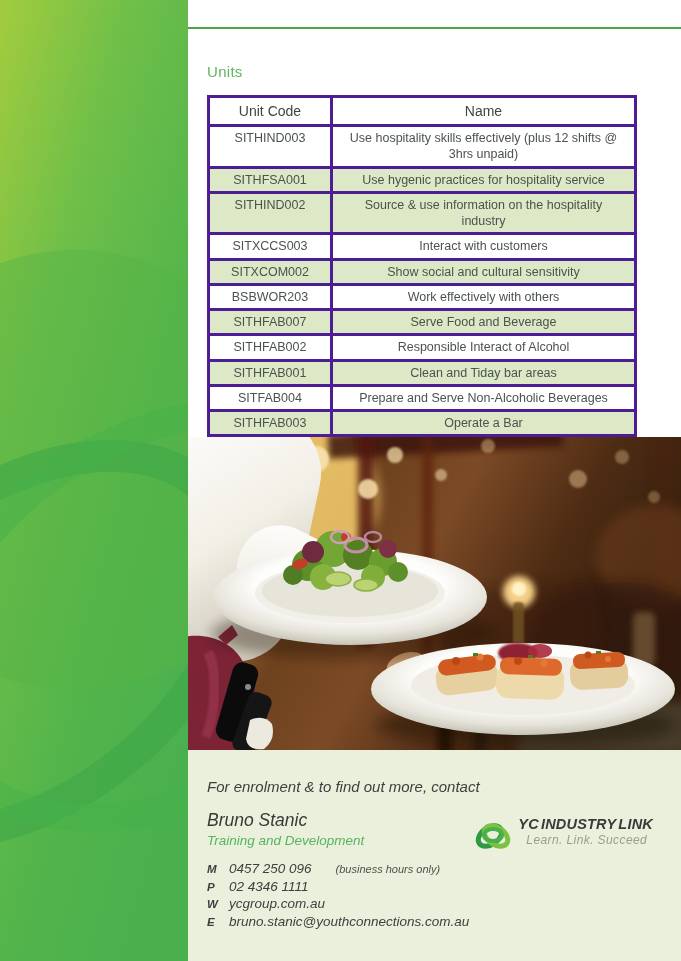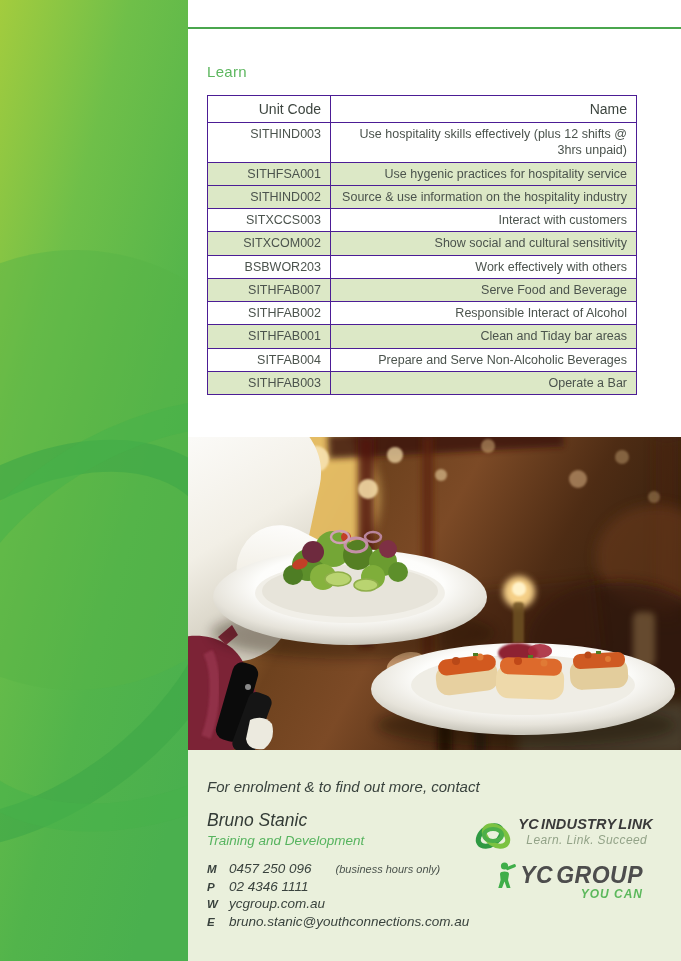--- a/index.html
+++ b/index.html
@@ -12,21 +12,21 @@
 
   
   .content{position:absolute;left:188px;top:0;width:493px;height:961px;background:#ffffff;}
   .top-rule{position:absolute;left:0;top:27px;width:493px;height:2px;background:#4aa64d;}
 
   .units-heading{position:absolute;left:19px;top:63px;font-size:15px;color:#5db75f;letter-spacing:.3px;}
 
   
   table.units{position:absolute;left:19px;top:95px;width:430px;border-collapse:collapse;
               font-size:12.5px;color:#4b534d;table-layout:fixed;}
-  table.units th, table.units td{border:1px solid #4c1d95;padding:3px 9px;text-align:right;
+  table.units th, table.units td{border:3px solid #4c1d95;padding:3px 9px;text-align:center;
               font-weight:400;line-height:1.3;vertical-align:top;overflow:hidden;}
   table.units th{font-size:14px;color:#3d453f;padding-top:4px;padding-bottom:4px;}
   table.units col.c-code{width:123px;}
   table.units tr.alt td{background:#dce8c6;}
 
   
   .photo{position:absolute;left:0;top:437px;width:493px;height:313px;overflow:hidden;background:#5a3417;}
   .photo svg{display:block;}
 
   
@@ -71,21 +71,21 @@
       <rect width="188" height="961" fill="url(#sbg)"></rect>
       <circle cx="75" cy="470" r="220" fill="#57b447" opacity="0.45"></circle>
       <ellipse cx="25" cy="645" rx="238" ry="152" fill="none" stroke="#3da747" stroke-opacity="0.6" stroke-width="32" transform="rotate(-38 25 645)"></ellipse>
       <ellipse cx="165" cy="615" rx="255" ry="178" fill="none" stroke="#46b14a" stroke-opacity="0.5" stroke-width="28" transform="rotate(-32 165 615)"></ellipse>
     </svg>
   </div>
 
   <div class="content">
     <div class="top-rule"></div>
 
-    <div class="units-heading">Learn</div>
+    <div class="units-heading">Units</div>
 
     <table class="units">
       <colgroup>
           <col class="c-code">
           <col>
         </colgroup>
       <tbody>
           <tr>
         <th>Unit Code</th>
         <th>Name</th>
@@ -291,28 +291,15 @@
           <ellipse cx="20" cy="19" rx="9" ry="6" fill="none" stroke="#4caf4a" stroke-width="4" transform="rotate(0 20 19)"></ellipse>
         </svg>
         <div class="ltxt">
           <div class="ycil-title">
             <span>YC</span><span>INDUSTRY</span><span>LINK</span>
           </div>
           <div class="ycil-tag">Learn. Link. Succeed</div>
         </div>
       </div>
 
-      <div class="logo-ycg">
-        <div class="ycg-row">
-          <svg width="20" height="27" viewBox="0 0 20 27">
-            <circle cx="7.5" cy="4" r="3.6" fill="#3fae49"></circle>
-            <rect x="9" y="5.5" width="10.5" height="3.2" rx="1.6" fill="#3fae49" transform="rotate(-22 9 7)"></rect>
-            <path d="M3,12 C3,8.8 12,8.8 12,12 L11,18 L13.5,26 H9.8 L7.5,19.5 L5,26 H1.3 L3.6,18 Z" fill="#3fae49"></path>
-          </svg>
-          <div class="ycg-title">
-            <span>YC</span><span class="g2">GROUP</span>
-          </div>
-        </div>
-        <div class="ycg-tag">YOU CAN</div>
-      </div>
     </div>
   </div>
 </div>
 
 </body></html>

